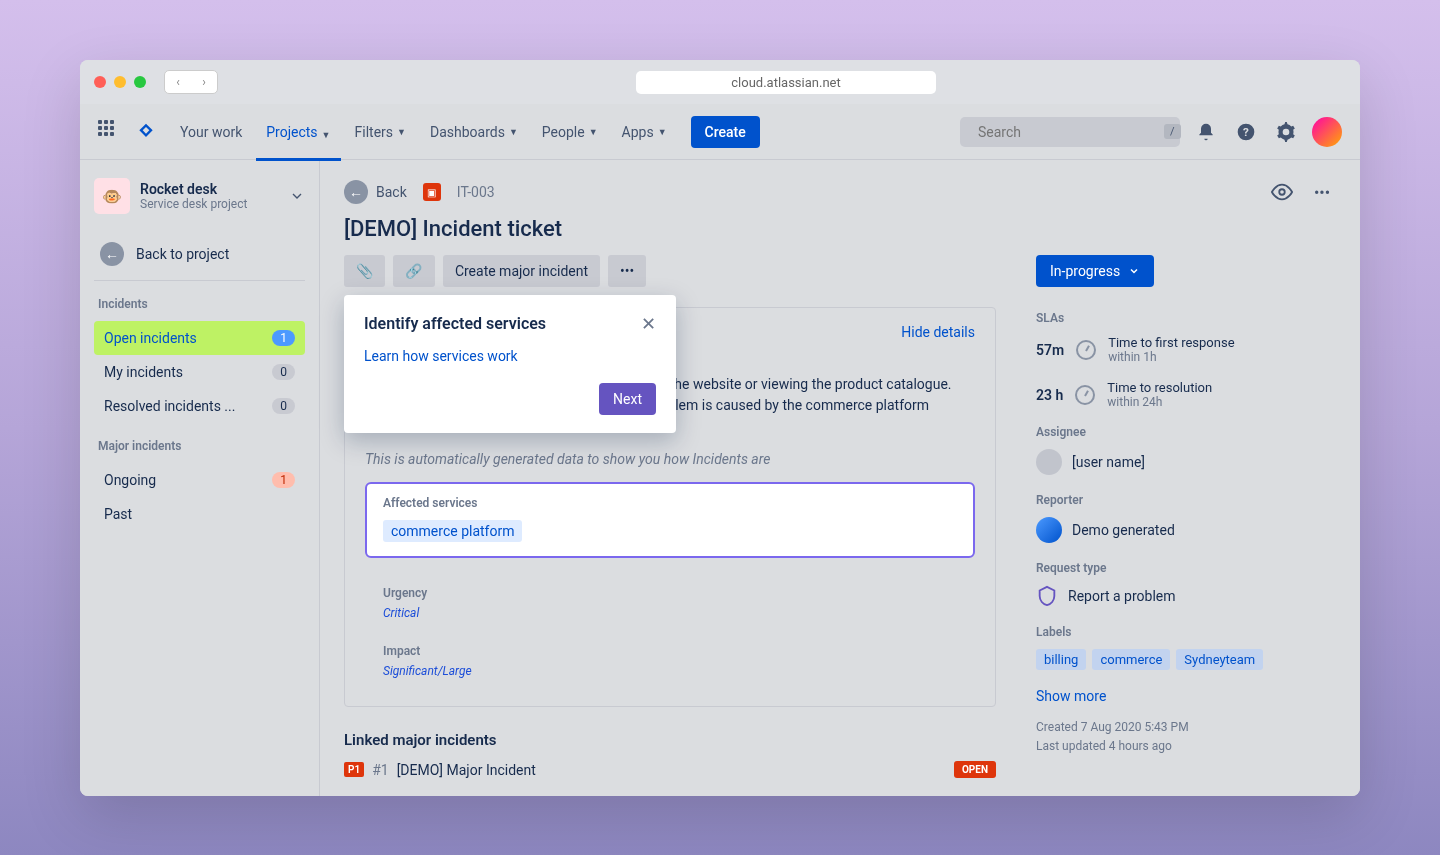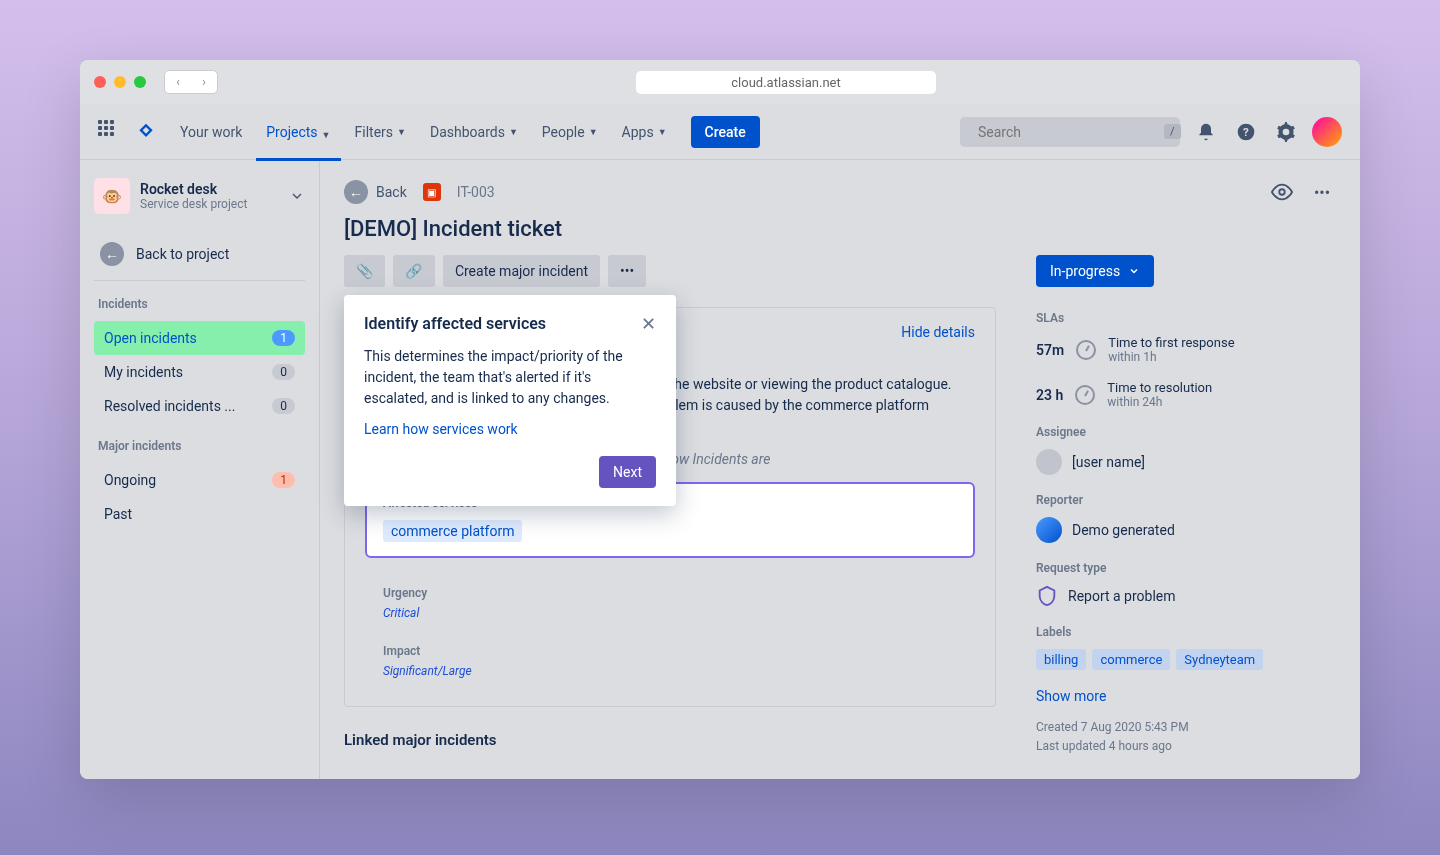--- a/index.html
+++ b/index.html
@@ -36,21 +36,21 @@
 .project-header { display: flex; align-items: center; gap: 10px; padding-bottom: 10px; cursor: pointer; }
 .project-icon { width: 36px; height: 36px; border-radius: 5px; background: #ffe0e6; display: flex; align-items: center; justify-content: center; }
 .project-info { flex: 1; }
 .project-name { font-size: 14px; font-weight: 600; color: #172b4d; }
 .project-type { font-size: 12px; color: #6b778c; }
 .chevron-icon { color: #44546f; }
 .back-project { display: flex; align-items: center; gap: 12px; padding: 14px 6px; color: #172b4d; font-size: 14px; cursor: pointer; border-bottom: 1px solid #c8cad1; margin-top: 4px; }
 .back-circle { width: 24px; height: 24px; border-radius: 50%; background: #8993a4; color: #fff; display: flex; align-items: center; justify-content: center; font-size: 14px; }
 .section-title { font-size: 12px; color: #6b778c; font-weight: 600; padding: 16px 4px 10px; }
 .sidebar-item { display: flex; align-items: center; justify-content: space-between; padding: 9px 10px; font-size: 14px; color: #172b4d; cursor: pointer; border-radius: 4px; }
-.sidebar-item.active { background: #86efac; color: #0052cc; }
+.sidebar-item.active { background: #bef264; color: #0052cc; }
 .badge { background: #c8cad1; color: #172b4d; border-radius: 10px; padding: 1px 8px; font-size: 12px; }
 .badge.blue { background: #4c9aff; color: #fff; }
 .badge.red { background: #ffbdad; color: #bf2600; }
 .add-queue { color: #6b778c; font-size: 13px; padding: 8px 4px; cursor: pointer; }
 .main-content { flex: 1; padding: 18px 24px; position: relative; }
 .page-actions { display: flex; align-items: center; gap: 16px; margin-bottom: 8px; }
 .back-link { display: flex; align-items: center; gap: 8px; color: #44546f; font-size: 14px; cursor: pointer; }
 .issue-key-badge { background: #de350b; color: #fff; width: 18px; height: 18px; border-radius: 3px; display: inline-flex; align-items: center; justify-content: center; font-size: 10px; }
 .issue-key { color: #6b778c; font-size: 14px; }
 .page-actions-right { margin-left: auto; display: flex; gap: 12px; color: #44546f; }
@@ -257,21 +257,20 @@
             <button class="action-btn">Create major incident</button>
             <button class="action-btn">•••</button>
           </div>
 
           <div class="popover">
             <div class="popover-header">
               <div class="popover-title">Identify affected services</div>
               <div class="popover-close">✕</div>
             </div>
             <div class="popover-body">
-              <p>This determines the impact/priority of the incident, the team that's alerted if it's escalated, and is linked to any changes.</p>
               <span class="popover-link">Learn how services work</span>
             </div>
             <div class="popover-footer">
               <button class="next-btn">Next</button>
             </div>
           </div>
 
           <div class="details-panel">
             <div class="details-header">
               <span class="details-title">Details</span>
@@ -289,20 +288,26 @@
               <div class="field-label">Urgency</div>
               <div class="plain-value">Critical</div>
             </div>
             <div class="plain-field">
               <div class="field-label">Impact</div>
               <div class="plain-value">Significant/Large</div>
             </div>
           </div>
 
           <div class="linked-title">Linked major incidents</div>
+          <div class="linked-item">
+            <span class="p1-badge">P1</span>
+            <span class="linked-number">#1</span>
+            <span>[DEMO] Major Incident</span>
+            <span class="open-badge">OPEN</span>
+          </div>
         </div>
 
         <div class="issue-side">
           <button class="status-dropdown">
             <span>In-progress</span>
             <svg width="12" height="12" viewBox="0 0 24 24" fill="none" stroke="currentColor" stroke-width="3">
                 <polyline points="6 9 12 15 18 9"></polyline>
               </svg>
           </button>
           <div class="side-label">SLAs</div>

